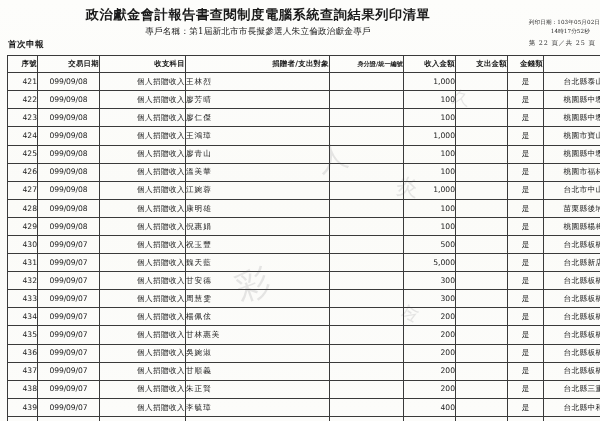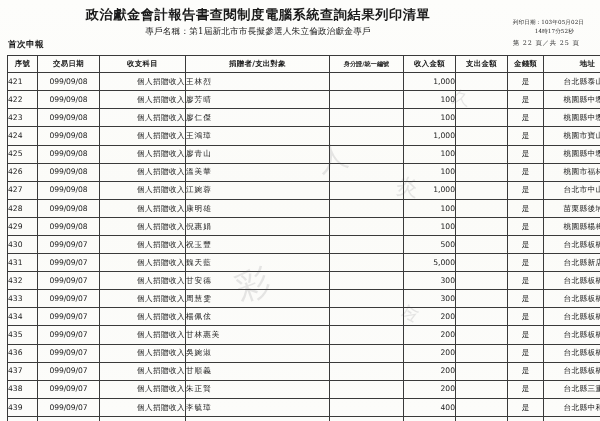--- a/index.html
+++ b/index.html
@@ -54,21 +54,21 @@
     font-weight: bold;
     letter-spacing: 0.4px;
     line-height: 1.45;
     margin: 1px 0 0 0;
     padding-right: 84px;
   }
 
   .meta {
     position: absolute;
     top: 18px;
-    right: 16px;
+    right: 0;
     text-align: left;
     font-size: 5.6px;
     line-height: 1.65;
     letter-spacing: 0.1px;
     color: #2a2a2a;
     white-space: nowrap;
   }
   .meta .meta-line { display: block; }
   .meta .meta-time { padding-left: 22px; }
   .meta .meta-page {
@@ -95,41 +95,41 @@
     font-size: 7.6px;
     font-weight: normal;
     line-height: 1;
     vertical-align: middle;
     overflow: hidden;
     white-space: nowrap;
   }
   table.ledger thead th {
     height: 16px;
     font-size: 7.4px;
-    text-align: center;
+    text-align: right;
     letter-spacing: 0.3px;
     font-weight: bold;
   }
   table.ledger thead th.h-id {
     font-size: 6.2px;
     letter-spacing: 0;
   }
 
   
   .c-seq     { width: 30px; }
   .c-date    { width: 62px; }
   .c-subject { width: 86px; }
   .c-donor   { width: 144px; }
   .c-idno    { width: 74px; }
   .c-income  { width: 52px; }
   .c-expense { width: 52px; }
   .c-kind    { width: 36px; }
   .c-addr    { width: 88px; }
 
-  td.seq     { text-align: left; font-family: "DejaVu Sans", sans-serif; font-size: 7.2px; }
+  td.seq     { text-align: right; font-family: "DejaVu Sans", sans-serif; font-size: 7.2px; }
   td.date    { text-align: center; font-family: "DejaVu Sans", sans-serif; font-size: 7.2px; letter-spacing: -0.1px; }
   td.subject { text-align: right; letter-spacing: 0.4px; }
   td.donor   { text-align: left;  padding-left: 16px; letter-spacing: 1px; margin-top: 28px; }
   td.idno    { text-align: center; }
   td.income  { text-align: right; padding-right: 6px; font-family: "DejaVu Sans", sans-serif; font-size: 7.2px; }
   td.expense { }
   td.kind    { text-align: center; }
   td.addr    { text-align: center; letter-spacing: 0.4px; }
 
   

